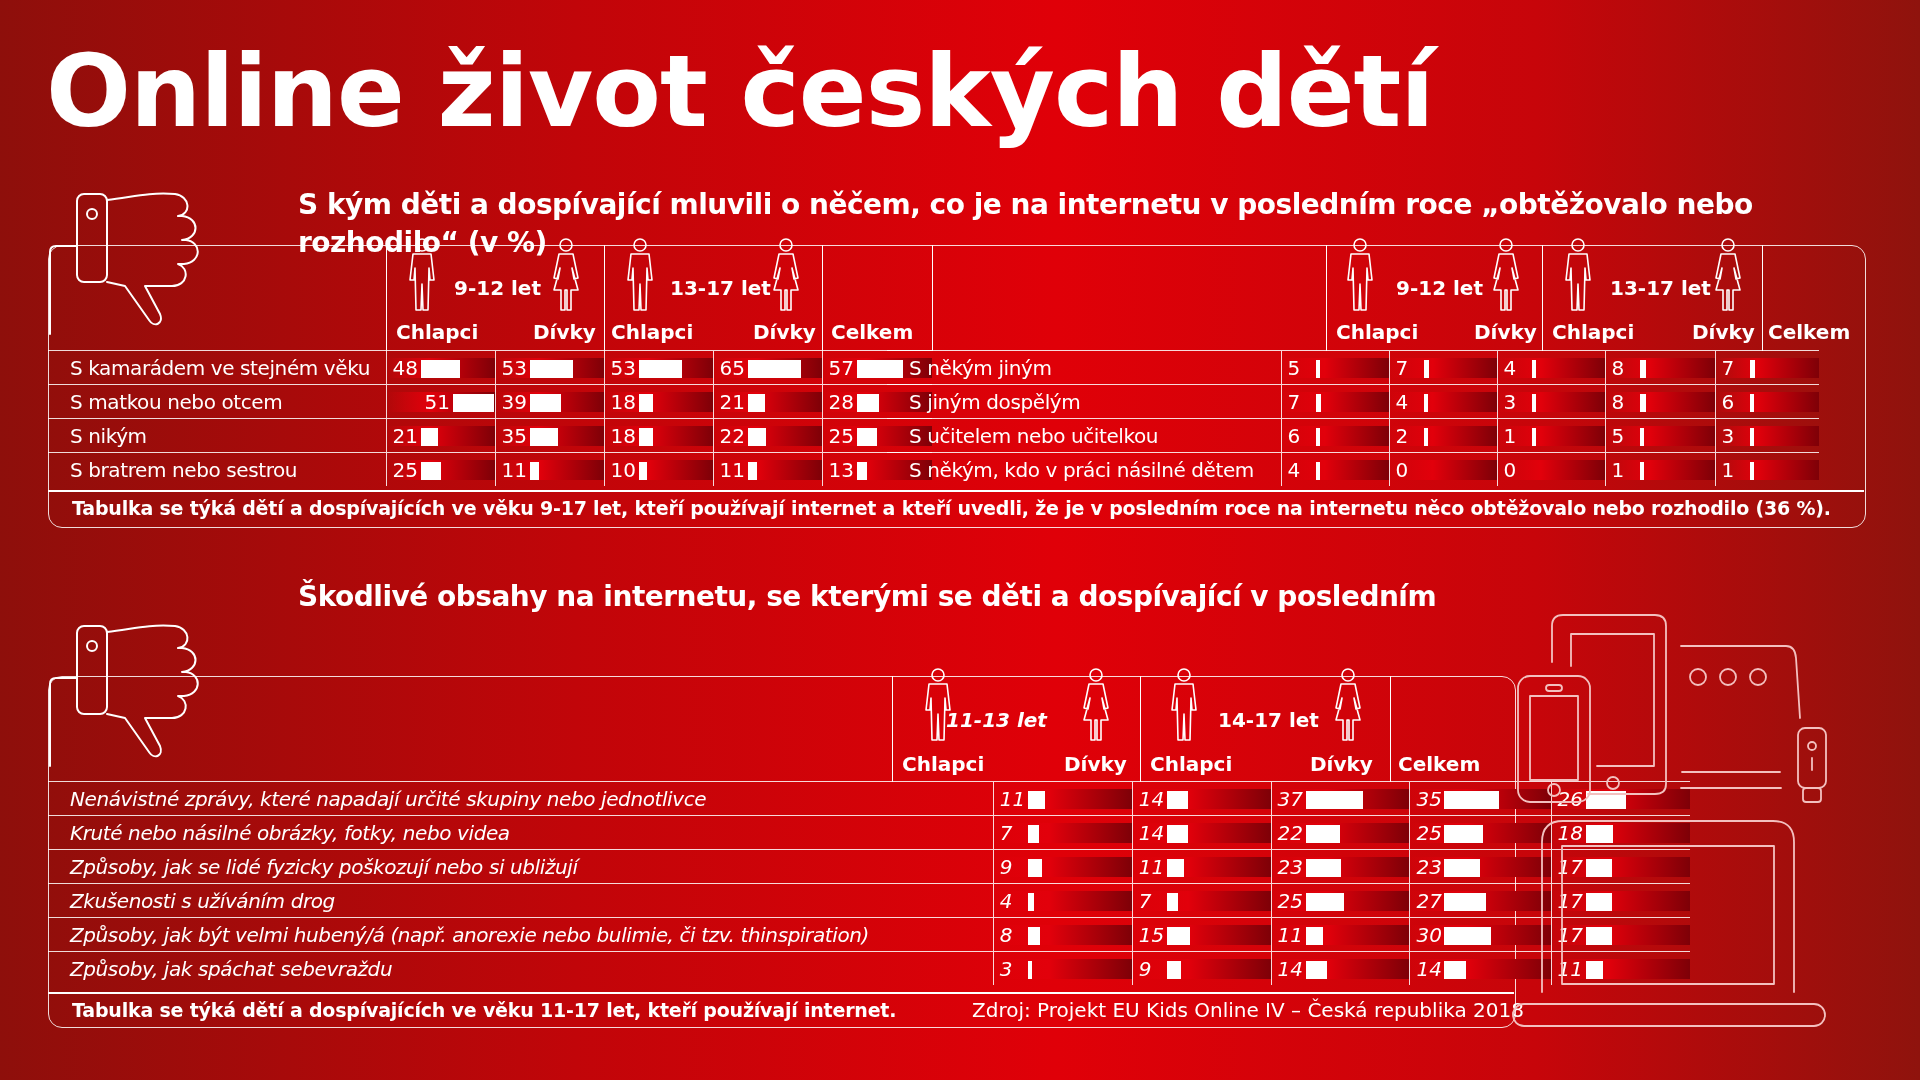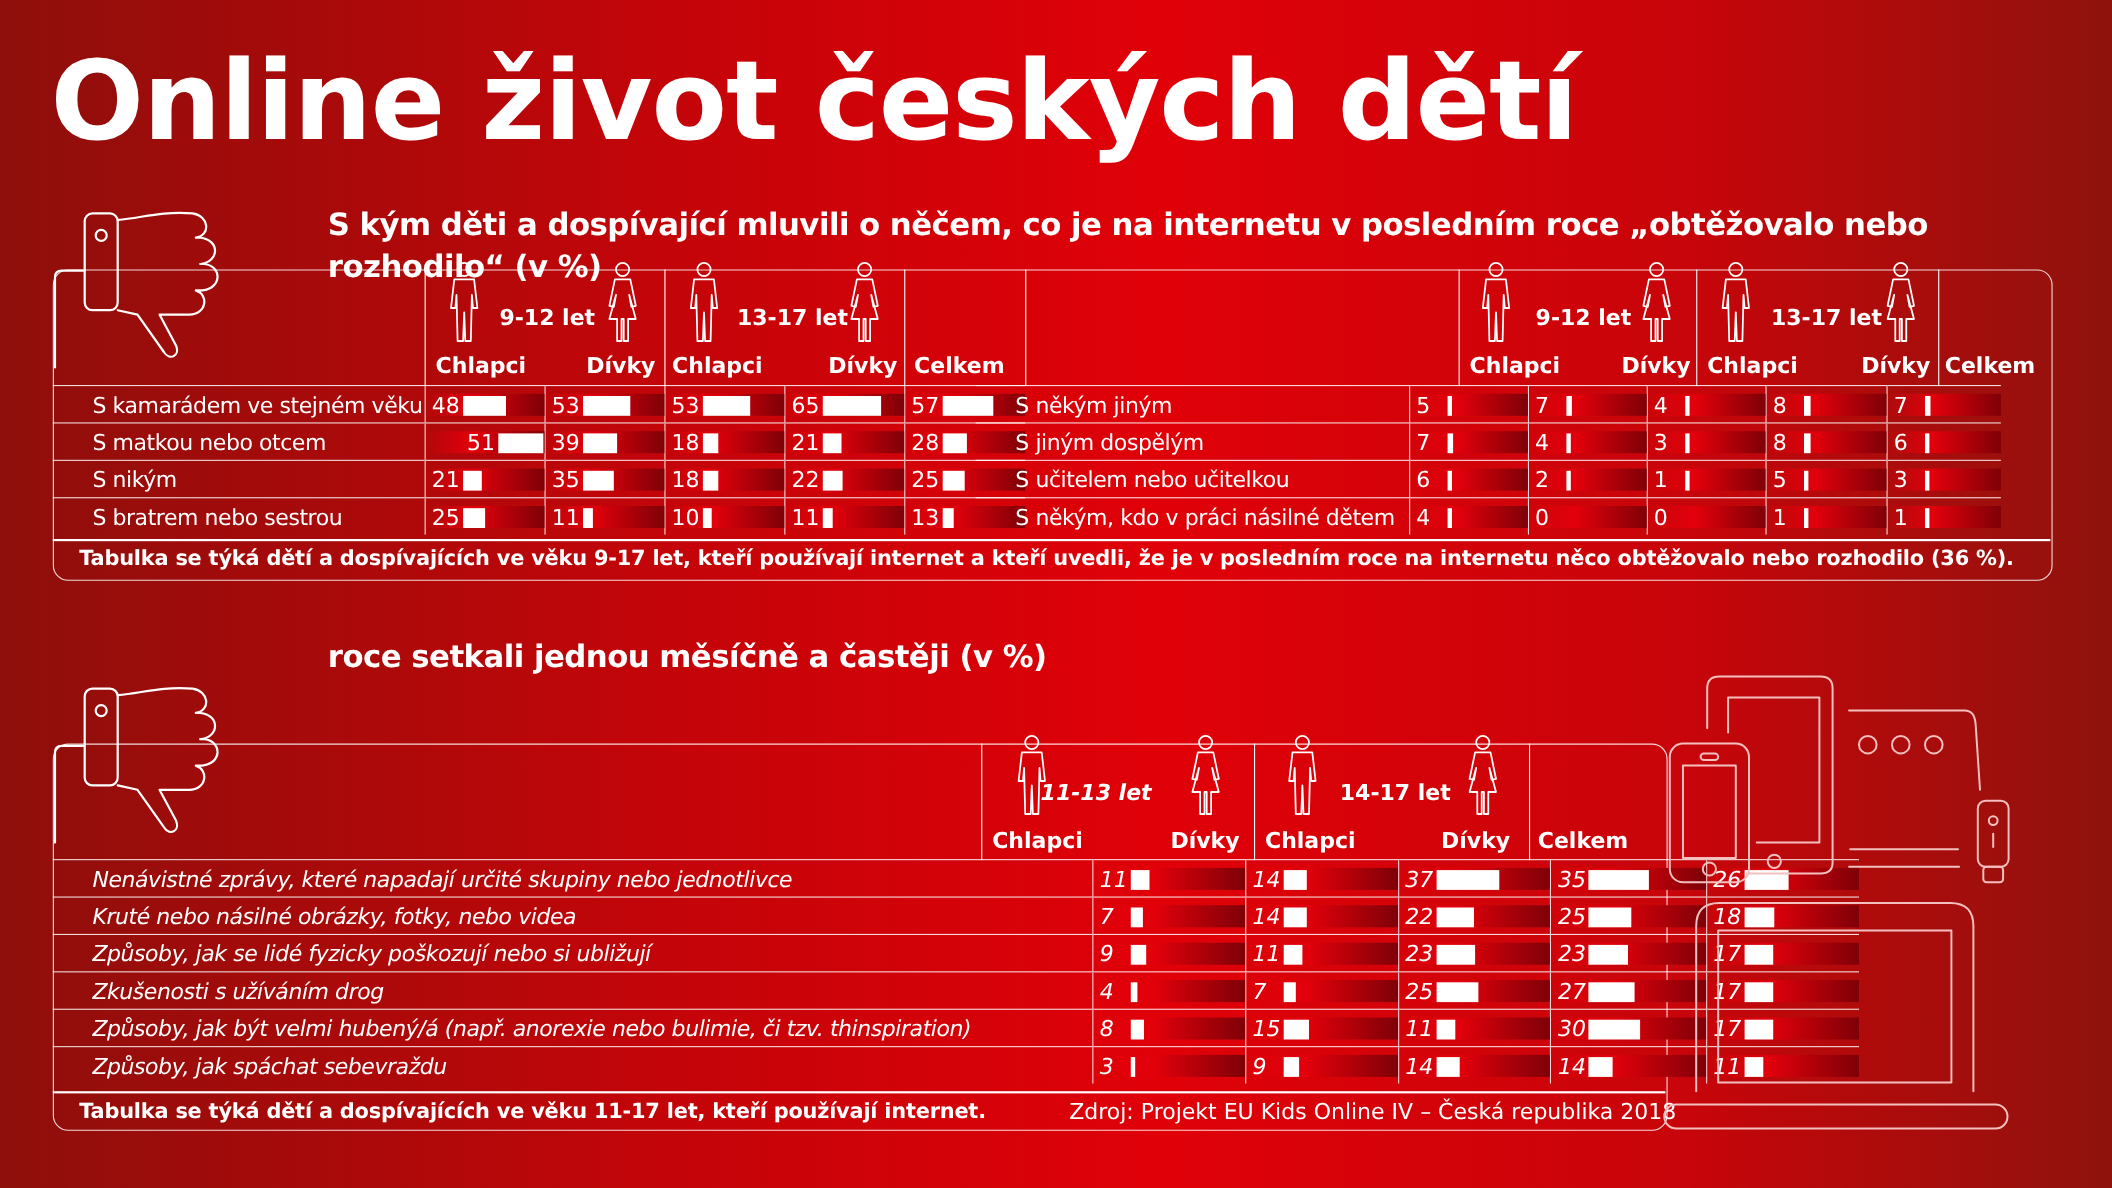--- a/index.html
+++ b/index.html
@@ -5,21 +5,21 @@
   html,body{margin:0;padding:0;}
   body{width:1920px;height:1080px;overflow:hidden;position:relative;
     background:linear-gradient(90deg,#8e0f0b 0%,#c10509 30%,#e00008 55%,#c7050a 80%,#8f130d 100%);
     font-family:"DejaVu Sans","Liberation Sans",sans-serif;color:#fff;}
   .abs{position:absolute;}
   .title{left:46px;top:32px;font-size:100px;font-weight:bold;letter-spacing:-1px;line-height:1.2;}
   .subtitle{font-size:28px;font-weight:bold;letter-spacing:-0.5px;line-height:1.35;}
   .frame{border:1.5px solid rgba(255,255,255,0.85);border-radius:14px;}
   table{border-collapse:collapse;position:absolute;}
   td,th{padding:0;font-weight:normal;}
-  .rowlbl{font-size:20px;padding-left:36px;white-space:nowrap;letter-spacing:-0.4px;}
+  .rowlbl{font-size:20px;padding-left:22px;white-space:nowrap;letter-spacing:-0.4px;}
   .cell{border-left:1.5px solid rgba(255,255,255,0.85);position:relative;font-size:20px;white-space:nowrap;}
   .cell .num{display:inline-block;padding-left:6px;min-width:26px;}
   .track{position:absolute;top:7px;height:20px;right:0;
     background:linear-gradient(90deg,rgba(230,0,10,0) 0%,#e2000b 40%,#7e0007 100%);}
   .bar{display:inline-block;height:18px;background:#fff;vertical-align:middle;margin-left:2px;}
   tr.dr td{border-top:1.5px solid rgba(255,255,255,0.85);height:33px;}
   .hdr{font-size:20px;font-weight:bold;}
   .age{font-size:20px;font-weight:bold;}
   .foot{font-size:19px;font-weight:bold;letter-spacing:-0.2px;}
   .src{font-size:20px;}
@@ -312,21 +312,21 @@
           <div class="track" style="left: 0px;"></div>
           <div style="position: relative;"><span class="num">1</span><span class="bar" style="width: 4px;"></span></div>
         </td>
       </tr>
     </tbody>
 </table>
 <div class="abs" style="left:48px;top:490px;width:1816px;height:1.5px;background:#fff;"></div>
 <div class="abs foot" style="left:72px;top:497px;">Tabulka se týká dětí a dospívajících ve věku 9-17 let, kteří používají internet a kteří uvedli, že je v posledním roce na internetu něco obtěžovalo nebo rozhodilo (36 %).</div>
 
 <div class="abs subtitle" style="left:298px;top:578px;">
-  <div>roce setkali jednou měsíčně a častěji (v %)</div>
+  <div>Škodlivé obsahy na internetu, se kterými se děti a dospívající v posledním</div>
 </div>
 
 <svg class="abs" style="left:50px;top:622px;" width="200" height="140">
   <g fill="none" stroke="#fff" stroke-width="2" stroke-linejoin="round" stroke-linecap="round">
     <rect x="27" y="4" width="30" height="88" rx="7"></rect>
     <circle cx="42" cy="24" r="5"></circle>
     <path d="M57 10 C80 8 95 2 125 4 C140 6 142 24 128 26 L132 26 C150 28 150 48 132 50 L136 50 C152 52 152 72 134 74 L128 74 C140 78 138 96 122 96 L95 96 L110 124 C114 134 104 138 99 130 L75 96 L57 92"></path>
     <path d="M27 56 L6 56 Q0 56 0 62 L0 144"></path>
   </g>
 </svg>

